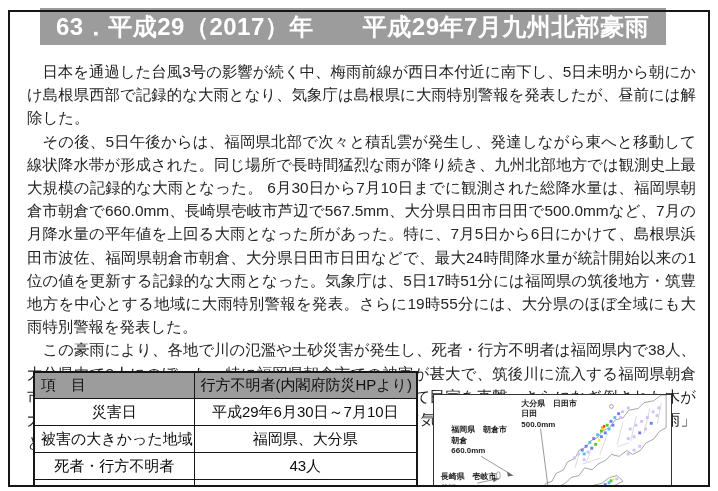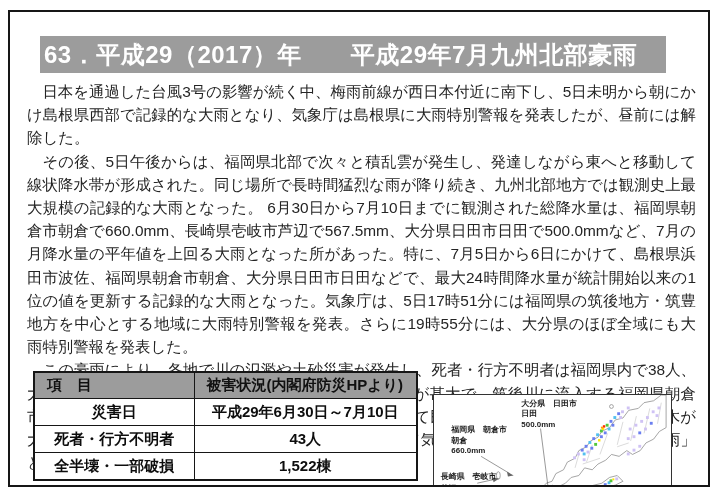--- a/index.html
+++ b/index.html
@@ -6,37 +6,37 @@
   body{
     width:718px;height:491px;background:#ffffff;position:relative;overflow:hidden;
     font-family:"Liberation Sans","DejaVu Sans",sans-serif;
   }
   .page{position:absolute;left:0;top:0;width:718px;height:487px;overflow:hidden;background:#fff;}
   .page-border{
     position:absolute;left:8px;top:10px;width:698px;height:473px;
     border:2px solid #161616;z-index:30;pointer-events:none;
   }
   .title-bar{
-    position:absolute;left:40px;top:36px;width:626px;height:37px;
+    position:absolute;left:40px;top:8px;width:626px;height:37px;
     background:#9c9c9c;color:#ffffff;font-weight:bold;font-size:24px;line-height:37px;
-    padding-left:4px;box-sizing:border-box;white-space:nowrap;overflow:hidden;letter-spacing:.5px;
+    padding-left:16px;box-sizing:border-box;white-space:nowrap;overflow:hidden;letter-spacing:.5px;
     z-index:5;
   }
   .content{
     position:absolute;left:27px;top:60px;width:669px;
-    color:#242424;font-size:15.4px;line-height:23.2px;text-align:justify;z-index:4;margin-top:20px;
+    color:#242424;font-size:15.4px;line-height:23.2px;text-align:justify;z-index:4;
   }
   .content p{margin:0;text-indent:1em;}
   .damage-table{
     position:absolute;left:33px;top:371px;width:383px;table-layout:fixed;
     border-collapse:collapse;background:#fff;font-size:15px;color:#0d0d0d;
     border:2px solid #161616;z-index:6;
   }
   .damage-table th,.damage-table td{
-    border:1px solid #161616;padding:0 12px;text-align:left;font-weight:bold;
+    border:1px solid #161616;padding:0 6px;text-align:left;font-weight:normal;
     overflow:hidden;white-space:nowrap;vertical-align:middle;
   }
   .damage-table th{background:#9c9c9c;height:25px;color:#111;}
   .damage-table td{height:26px;text-align:center;}
   .map-box{
     position:absolute;left:433px;top:370px;width:239px;height:117px;
     background:#fff;border:1px solid #333;border-bottom:none;box-sizing:border-box;
     overflow:hidden;z-index:6;margin-top:24px;
   }
   .map-box svg{display:block;}
@@ -56,25 +56,29 @@
   </div>
 
   <table class="damage-table">
     <colgroup>
         <col style="width:160px">
         <col style="width:223px">
       </colgroup>
     <tbody>
         <tr>
       <th>項　目</th>
-      <th>被害状況(内閣府防災HPより)</th>
+      <th>行方不明者(内閣府防災HPより)</th>
     </tr>
     <tr>
       <td>災害日</td>
       <td>平成29年6月30日～7月10日</td>
+    </tr>
+    <tr>
+      <td>被害の大きかった地域</td>
+      <td>福岡県、大分県</td>
     </tr>
     <tr>
       <td>死者・行方不明者</td>
       <td>43人</td>
     </tr>
     <tr>
       <td>全半壊・一部破損</td>
       <td>1,522棟</td>
     </tr>
 

